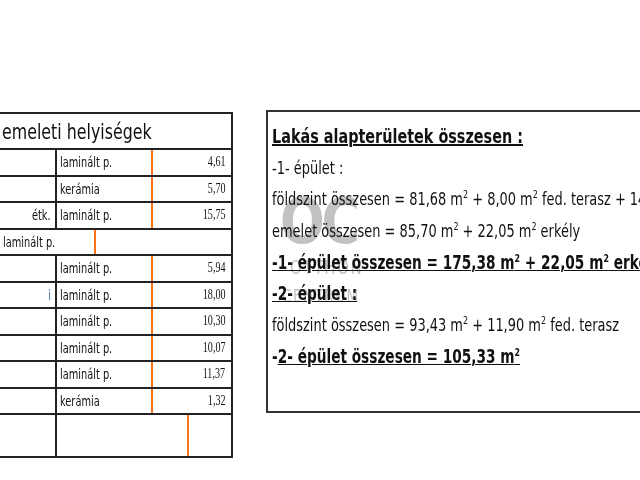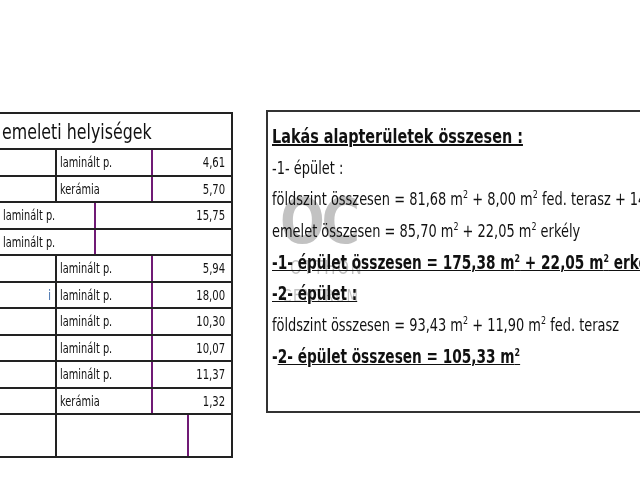--- a/index.html
+++ b/index.html
@@ -6,22 +6,22 @@
   body { width:640px; height:480px; background:#ffffff; position:relative; overflow:hidden;
          font-family:"DejaVu Sans", sans-serif; color:#111; }
 
   
   .room-table { position:absolute; left:-2px; top:112px; width:235px; border:2px solid #222; box-sizing:border-box; }
   .room-title { height:36px; border-bottom:2px solid #222; box-sizing:border-box; position:relative; overflow:hidden; }
   .room-title span { position:absolute; left:2px; top:5px; font-size:22px; transform:scaleX(0.72); transform-origin:left top; white-space:nowrap; }
   .room-row { height:26.5px; display:flex; border-bottom:2px solid #222; box-sizing:border-box; }
   .room-row:last-child { border-bottom:none; height:41px;gap:36px; }
   .c-name { width:57px; border-right:2px solid #222; box-sizing:border-box; position:relative; overflow:hidden; }
-  .c-floor { width:96px; border-right:2px solid #701a75; box-sizing:border-box; position:relative; overflow:hidden; }
-  .c-area { flex:1; position:relative; overflow:hidden; }
+  .c-floor { width:96px; border-right:2px solid #f97316; box-sizing:border-box; position:relative; overflow:hidden; }
+  .c-area { flex:1; position:relative; overflow:hidden;font-family:Liberation Serif, serif; }
   .c-name span { position:absolute; right:4px; top:4px; font-size:14px; transform:scaleX(0.7); transform-origin:right top; white-space:nowrap; }
   .c-name span.blue { color:#3a6aa8; }
   .c-floor span { position:absolute; left:3px; top:4px; font-size:14px; transform:scaleX(0.7); transform-origin:left top; white-space:nowrap; }
   .c-area span { position:absolute; right:6px; top:4px; font-size:14px; transform:scaleX(0.72); transform-origin:right top; white-space:nowrap; }
   .c-area span.total { font-size:19px; font-weight:bold; top:9px; }
 
   
   .summary-box { position:absolute; left:266px; top:110px; width:400px; height:303px; border:2px solid #333; box-sizing:border-box; }
   .line { position:absolute; left:4px; white-space:nowrap; font-size:18px; transform:scaleX(0.72); transform-origin:left top; }
   .line.bold { font-weight:bold; }
@@ -57,20 +57,23 @@
         <span></span>
       </div>
     <div class="c-floor">
         <span>kerámia</span>
       </div>
     <div class="c-area">
         <span>5,70</span>
       </div>
   </div>
   <div class="room-row">
+    <div class="c-name">
+        <span>étk.</span>
+      </div>
     <div class="c-floor">
         <span>laminált p.</span>
       </div>
     <div class="c-area">
         <span>15,75</span>
       </div>
   </div>
   <div class="room-row">
     <div class="c-floor">
         <span>laminált p.</span>

